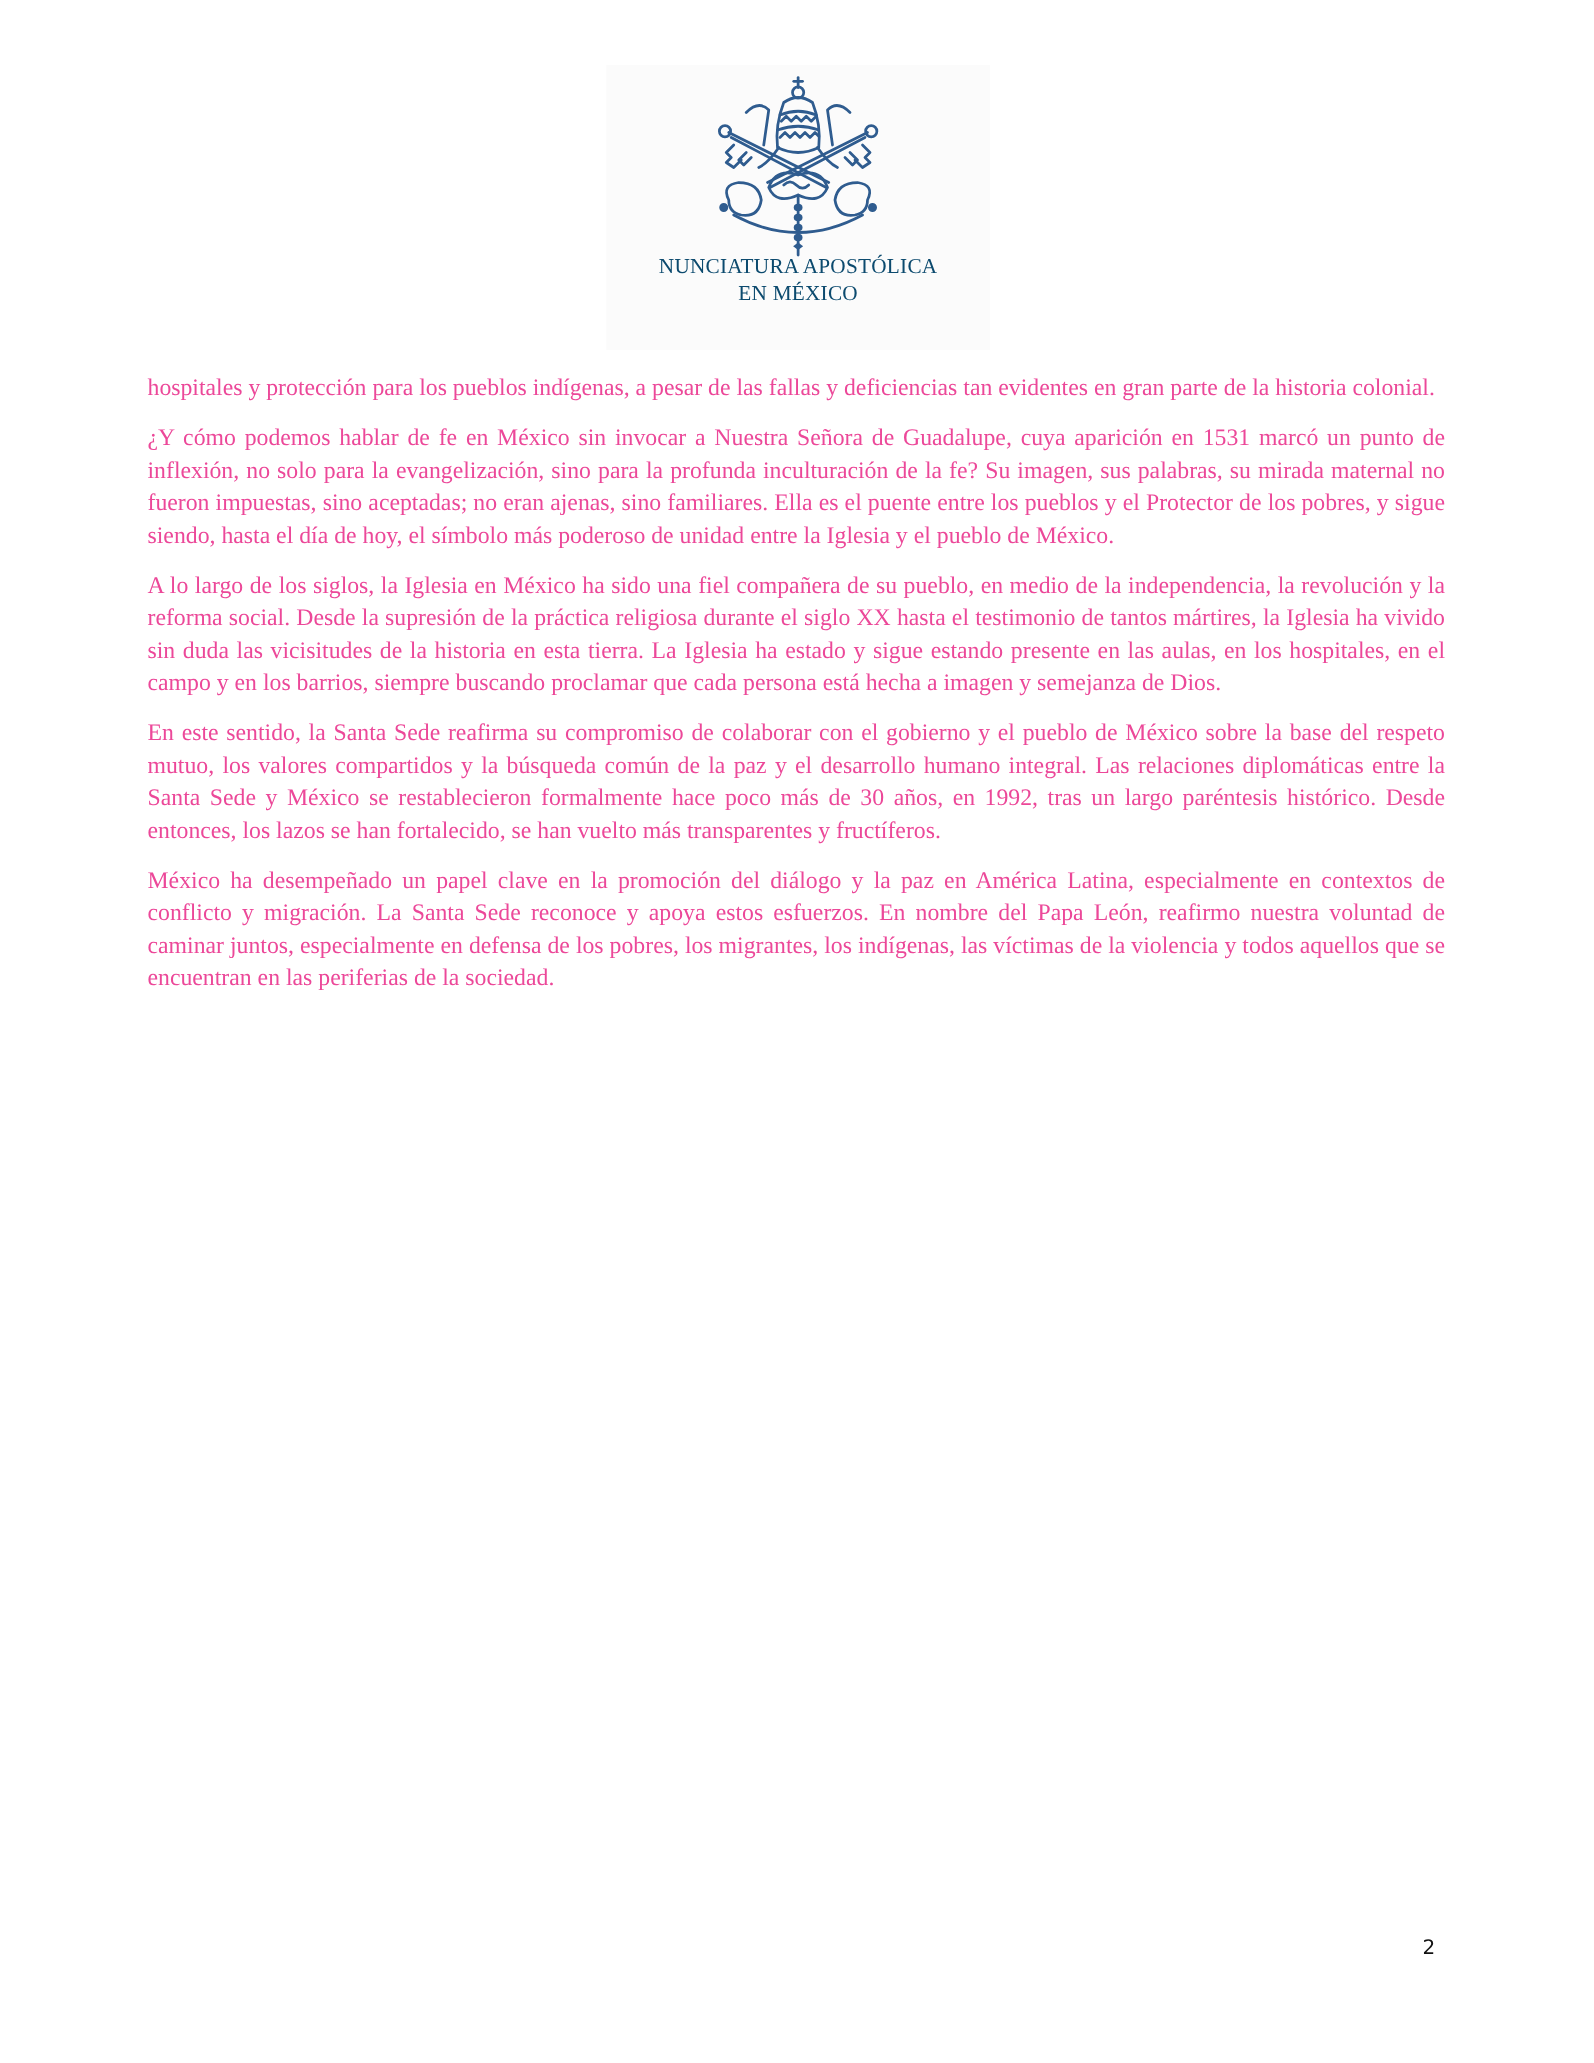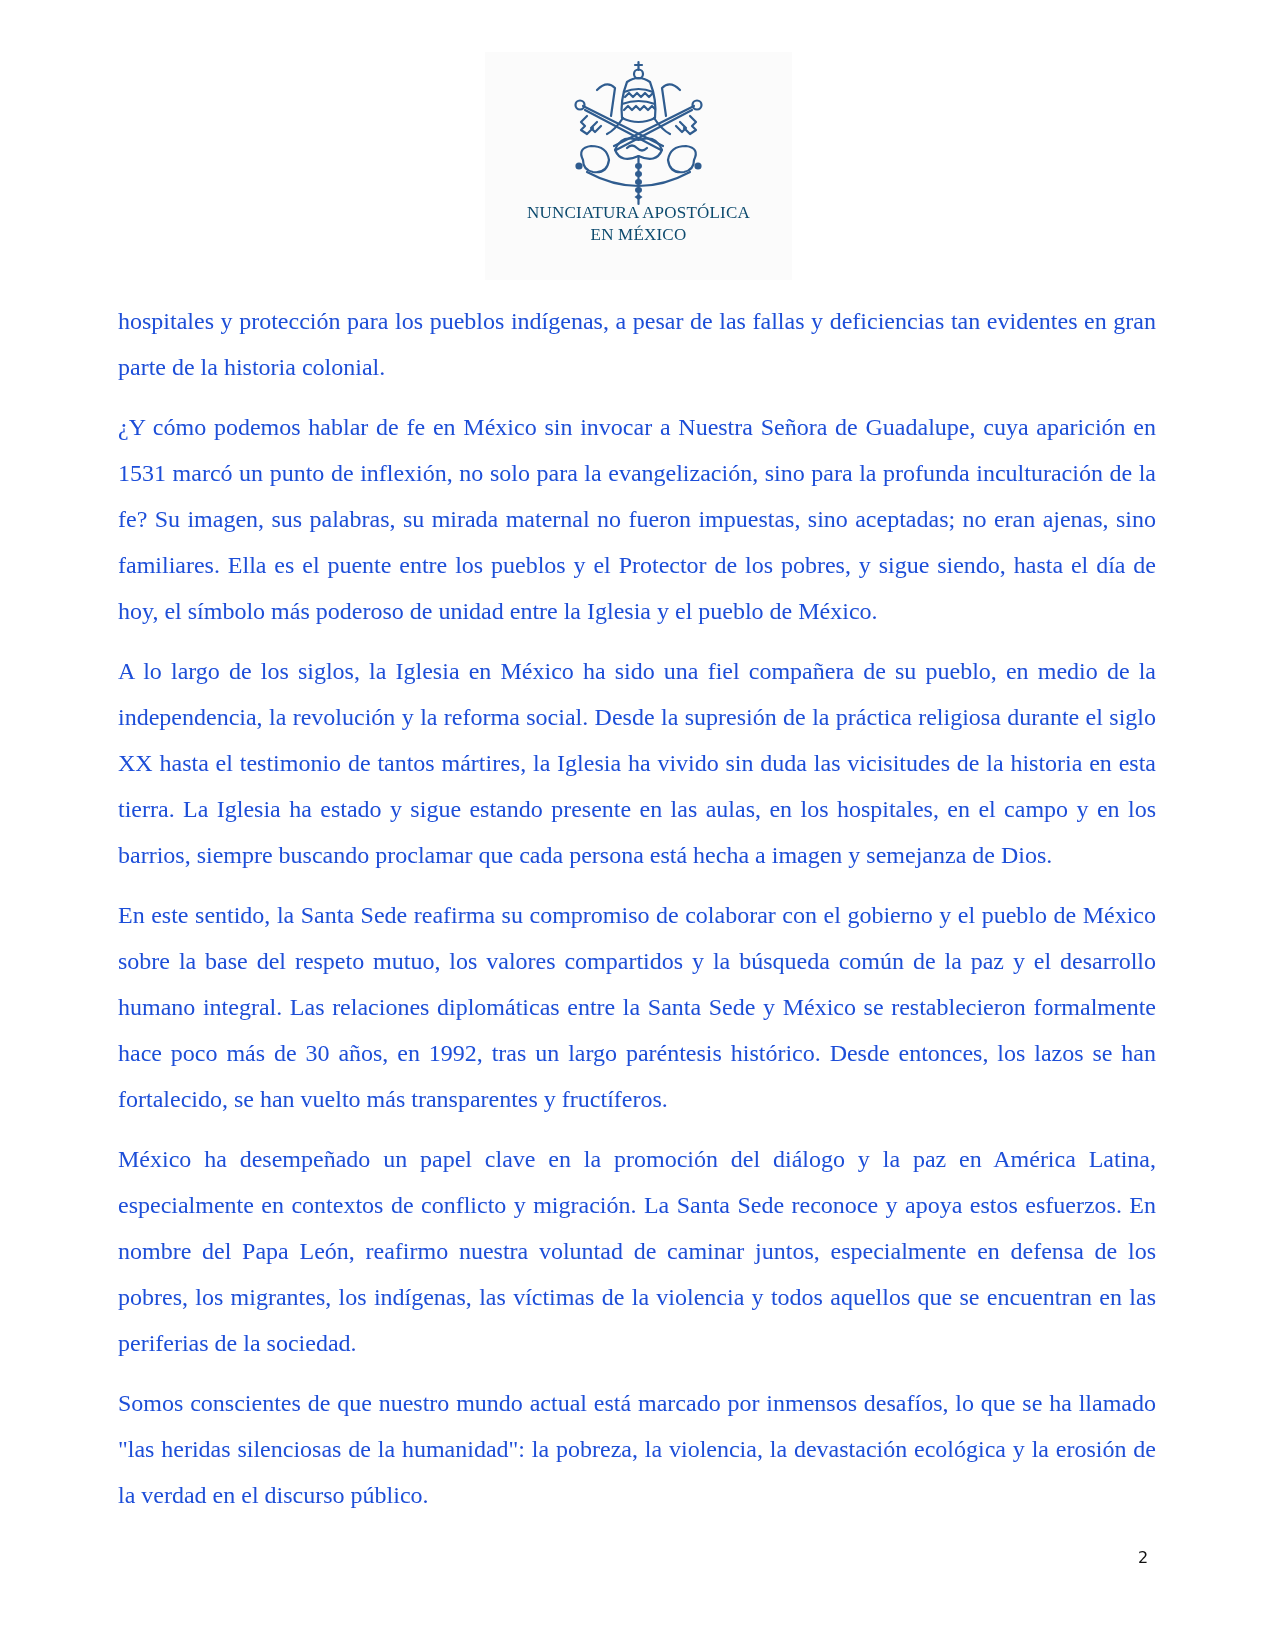--- a/index.html
+++ b/index.html
@@ -41,23 +41,23 @@
   }
   .logo-line1 { top: 151px; }
   .logo-line2 { top: 173px; }
 
   .body-text {
     position: absolute;
     left: 118px;
     top: 298px;
     width: 1038px;
     font-family: "Liberation Serif", serif;
-    font-size: 24px;
-    line-height: 46px;
-    color: #1d4ed8;
+    font-size: 19px;
+    line-height: 26px;
+    color: #ec4899;
   }
   .body-text p {
     margin: 0 0 14px 0;
     text-align: justify;
     text-align-last: left;
     hyphens: none;
   }
   .page-number {
     position: absolute;
     left: 1138px;
@@ -125,16 +125,15 @@
   <div class="logo-line1">NUNCIATURA APOSTÓLICA</div>
   <div class="logo-line2">EN MÉXICO</div>
 </div>
 
 <div class="body-text">
   <p>hospitales y protección para los pueblos indígenas, a pesar de las fallas y deficiencias tan evidentes en gran parte de la historia colonial.</p>
   <p>¿Y cómo podemos hablar de fe en México sin invocar a Nuestra Señora de Guadalupe, cuya aparición en 1531 marcó un punto de inflexión, no solo para la evangelización, sino para la profunda inculturación de la fe? Su imagen, sus palabras, su mirada maternal no fueron impuestas, sino aceptadas; no eran ajenas, sino familiares. Ella es el puente entre los pueblos y el Protector de los pobres, y sigue siendo, hasta el día de hoy, el símbolo más poderoso de unidad entre la Iglesia y el pueblo de México.</p>
   <p>A lo largo de los siglos, la Iglesia en México ha sido una fiel compañera de su pueblo, en medio de la independencia, la revolución y la reforma social. Desde la supresión de la práctica religiosa durante el siglo XX hasta el testimonio de tantos mártires, la Iglesia ha vivido sin duda las vicisitudes de la historia en esta tierra. La Iglesia ha estado y sigue estando presente en las aulas, en los hospitales, en el campo y en los barrios, siempre buscando proclamar que cada persona está hecha a imagen y semejanza de Dios.</p>
   <p>En este sentido, la Santa Sede reafirma su compromiso de colaborar con el gobierno y el pueblo de México sobre la base del respeto mutuo, los valores compartidos y la búsqueda común de la paz y el desarrollo humano integral. Las relaciones diplomáticas entre la Santa Sede y México se restablecieron formalmente hace poco más de 30 años, en 1992, tras un largo paréntesis histórico. Desde entonces, los lazos se han fortalecido, se han vuelto más transparentes y fructíferos.</p>
   <p>México ha desempeñado un papel clave en la promoción del diálogo y la paz en América Latina, especialmente en contextos de conflicto y migración. La Santa Sede reconoce y apoya estos esfuerzos. En nombre del Papa León, reafirmo nuestra voluntad de caminar juntos, especialmente en defensa de los pobres, los migrantes, los indígenas, las víctimas de la violencia y todos aquellos que se encuentran en las periferias de la sociedad.</p>
-  <p>Somos conscientes de que nuestro mundo actual está marcado por inmensos desafíos, lo que se ha llamado "las heridas silenciosas de la humanidad": la pobreza, la violencia, la devastación ecológica y la erosión de la verdad en el discurso público.</p>
 </div>
 
 <div class="page-number">2</div>
 
 </body></html>

